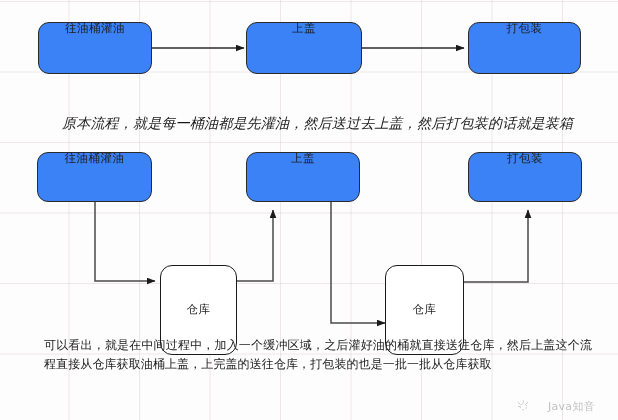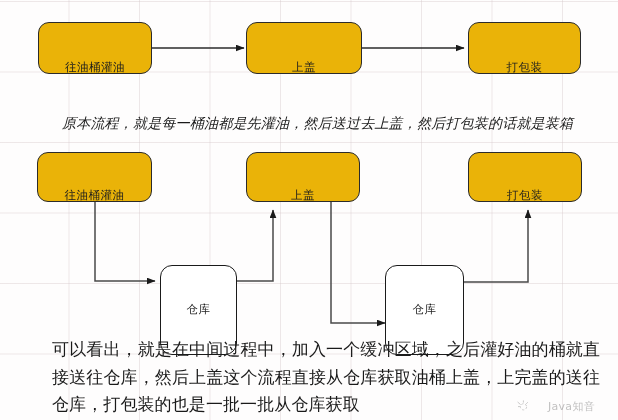--- a/index.html
+++ b/index.html
@@ -31,25 +31,25 @@
     position: absolute;
     left: 0;
     top: 0;
     width: 618px;
     height: 420px;
   }
   
   .node {
     position: absolute;
     box-sizing: border-box;
-    background: #eab308;
+    background: #3b82f6;
     border: 1.3px solid #2b2b2b;
     border-radius: 11px;
     display: flex;
-    align-items: flex-end;
+    align-items: flex-start;
     justify-content: center;
   }
   .node-label {
     font-size: 11.5px;
     color: #1d1d1d;
     letter-spacing: 0.5px;
     line-height: 1;
     white-space: nowrap;
   }
   
@@ -79,24 +79,24 @@
   }
   #caption-top {
     left: 62px;
     top: 112px;
     width: 520px;
     font-size: 14px;
     letter-spacing: 0.2px;
     font-style: italic;
   }
   #caption-bottom {
-    left: 52px;
+    left: 44px;
     top: 336px;
     width: 548px;
-    font-size: 17px;
+    font-size: 12px;
     letter-spacing: 0.1px;
     text-align: justify;
   }
   
   #watermark {
     position: absolute;
     right: 23px;
     bottom: 6px;
     display: flex;
     align-items: center;

